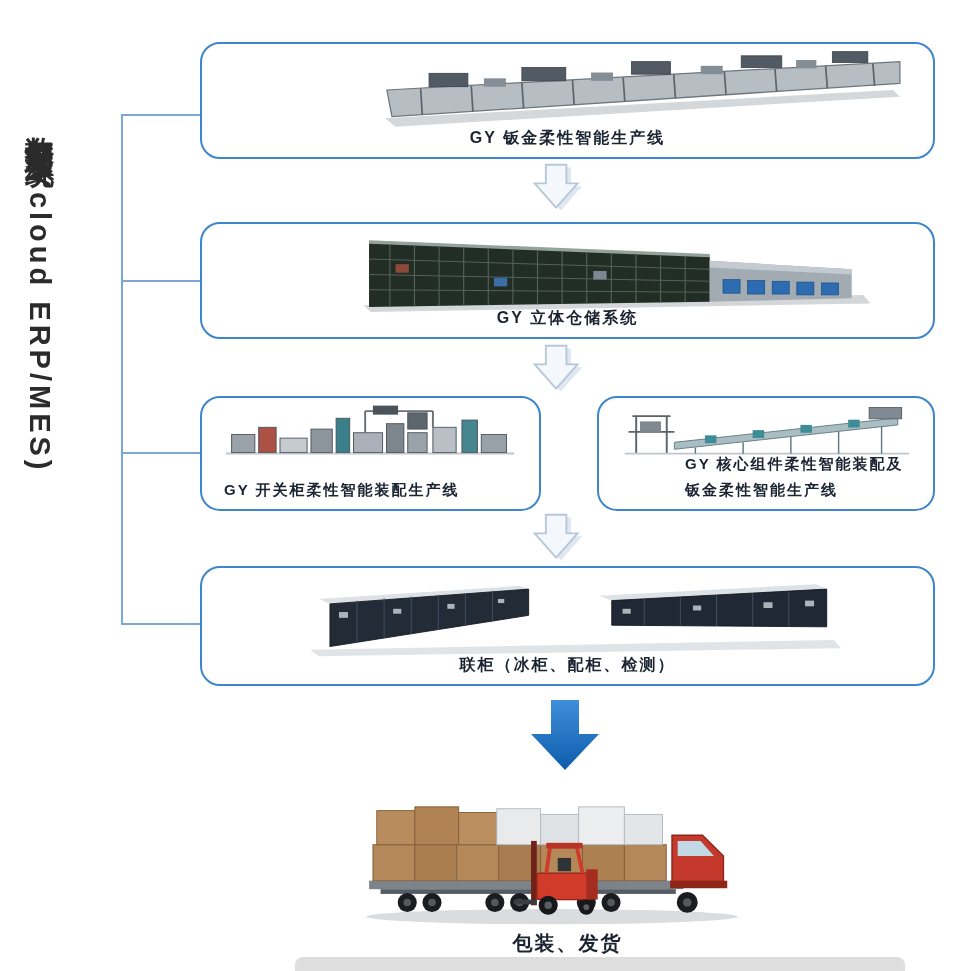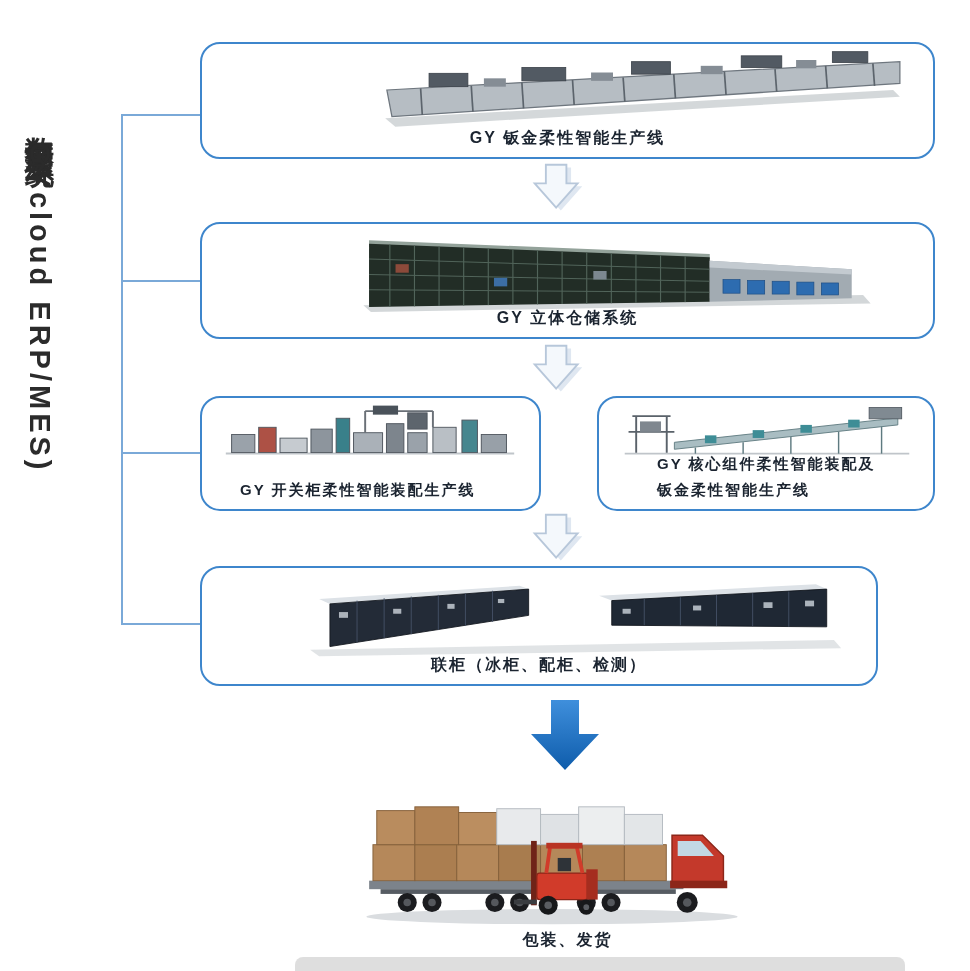--- a/index.html
+++ b/index.html
@@ -47,21 +47,21 @@
   .hollow-arrow svg { width:100%; height:100%; display:block; }
 
   .solid-arrow { position:absolute; left:527px; top:698px; width:76px; height:74px; }
   .solid-arrow svg { width:100%; height:100%; display:block; }
 
   .truck-illustration { position:absolute; left:352px; top:786px; width:400px; height:142px; }
   .truck-illustration svg { width:100%; height:100%; display:block; }
 
   .shipping-label {
     position:absolute; left:200px; top:930px; width:735px;
-    text-align:center; font-weight:bold; font-size:16px; letter-spacing:2px;
+    text-align:center; font-weight:bold; font-size:20px; letter-spacing:2px;
     color:#1b2430;
   }
 
   .page-edge-artifact {
     position:absolute; left:295px; top:957px; width:610px; height:14px;
     background:#d8d8d8; border-radius:8px 8px 0 0; opacity:.85;
   }
 </style>
 </head>
 <body>
@@ -190,21 +190,21 @@
           <rect x="220" y="28" width="24" height="28" fill="#b9bfc5"></rect>
           <rect x="250" y="20" width="16" height="36" fill="#46868f"></rect>
           <rect x="270" y="36" width="26" height="20" fill="#98a0a8"></rect>
         </g>
         <g stroke="#6a7077" stroke-width="2" fill="none">
           <path d="M150 10 h70 M150 10 v24 M220 10 v18"></path>
         </g>
         <rect x="158" y="4" width="26" height="10" fill="#4a525a"></rect>
       </svg>
     </div>
-    <div class="two-line-label box-label-left" style="padding-left:38px;">
+    <div class="two-line-label box-label-left" style="padding-left:22px;">
       <div>GY 开关柜柔性智能装配生产线</div>
     </div>
   </div>
 
   <div class="flow-box" style="left:597px; top:396px; width:338px; height:115px;">
     <div class="illustration" style="left:20px; top:6px; width:296px; height:54px;">
       <svg viewBox="0 0 310 62" preserveAspectRatio="none">
         <line x1="6" y1="57" x2="304" y2="57" stroke="#c0c5ca" stroke-width="2"></line>
         <g stroke="#5a626a" stroke-width="2" fill="none">
           <path d="M14 14 h40 M18 14 v42 M50 14 v42 M10 32 h48"></path>
@@ -220,34 +220,34 @@
         </g>
         <g fill="#3e8d96">
           <rect x="90" y="36" width="12" height="9"></rect>
             <rect x="140" y="30" width="12" height="9"></rect>
           <rect x="190" y="24" width="12" height="9"></rect>
             <rect x="240" y="18" width="12" height="9"></rect>
         </g>
         <rect x="262" y="4" width="34" height="13" fill="#808a92" stroke="#565e66"></rect>
       </svg>
     </div>
-    <div class="two-line-label box-label-left" style="padding-left:58px;">
+    <div class="two-line-label box-label-left" style="padding-left:86px;">
       <div>GY 核心组件柔性智能装配及</div>
       <div>钣金柔性智能生产线</div>
     </div>
   </div>
 
   <div class="hollow-arrow" style="left:530px; top:513px;">
     <svg viewBox="0 0 60 54">
       <polygon points="22,4 44,4 44,24 56,24 33,50 10,24 22,24" fill="#dfe7f1"></polygon>
       <polygon points="17,1 39,1 39,21 51,21 28,47 5,21 17,21" fill="#f4f8fc" stroke="#b7c7da" stroke-width="2"></polygon>
     </svg>
   </div>
 
-  <div class="flow-box" style="left:200px; top:566px; width:678px; height:120px;">
+  <div class="flow-box" style="left:200px; top:566px; width:735px; height:120px;">
     <div class="illustration" style="left:90px; top:8px; width:560px; height:82px;">
       <svg viewBox="0 0 620 100" preserveAspectRatio="none">
         <polygon points="20,90 600,78 608,88 30,98" fill="#c9cdd1" opacity="0.55"></polygon>
         <polygon points="30,28 252,12 262,16 42,34" fill="#dde2e7"></polygon>
         <polygon points="42,34 262,16 262,48 42,86" fill="#232b37" stroke="#11161d" stroke-width="1"></polygon>
         <g stroke="#47546a" stroke-width="1">
           <line x1="72" y1="30" x2="72" y2="81"></line>
             <line x1="102" y1="27" x2="102" y2="76"></line>
           <line x1="132" y1="25" x2="132" y2="71"></line>
             <line x1="162" y1="23" x2="162" y2="66"></line>

